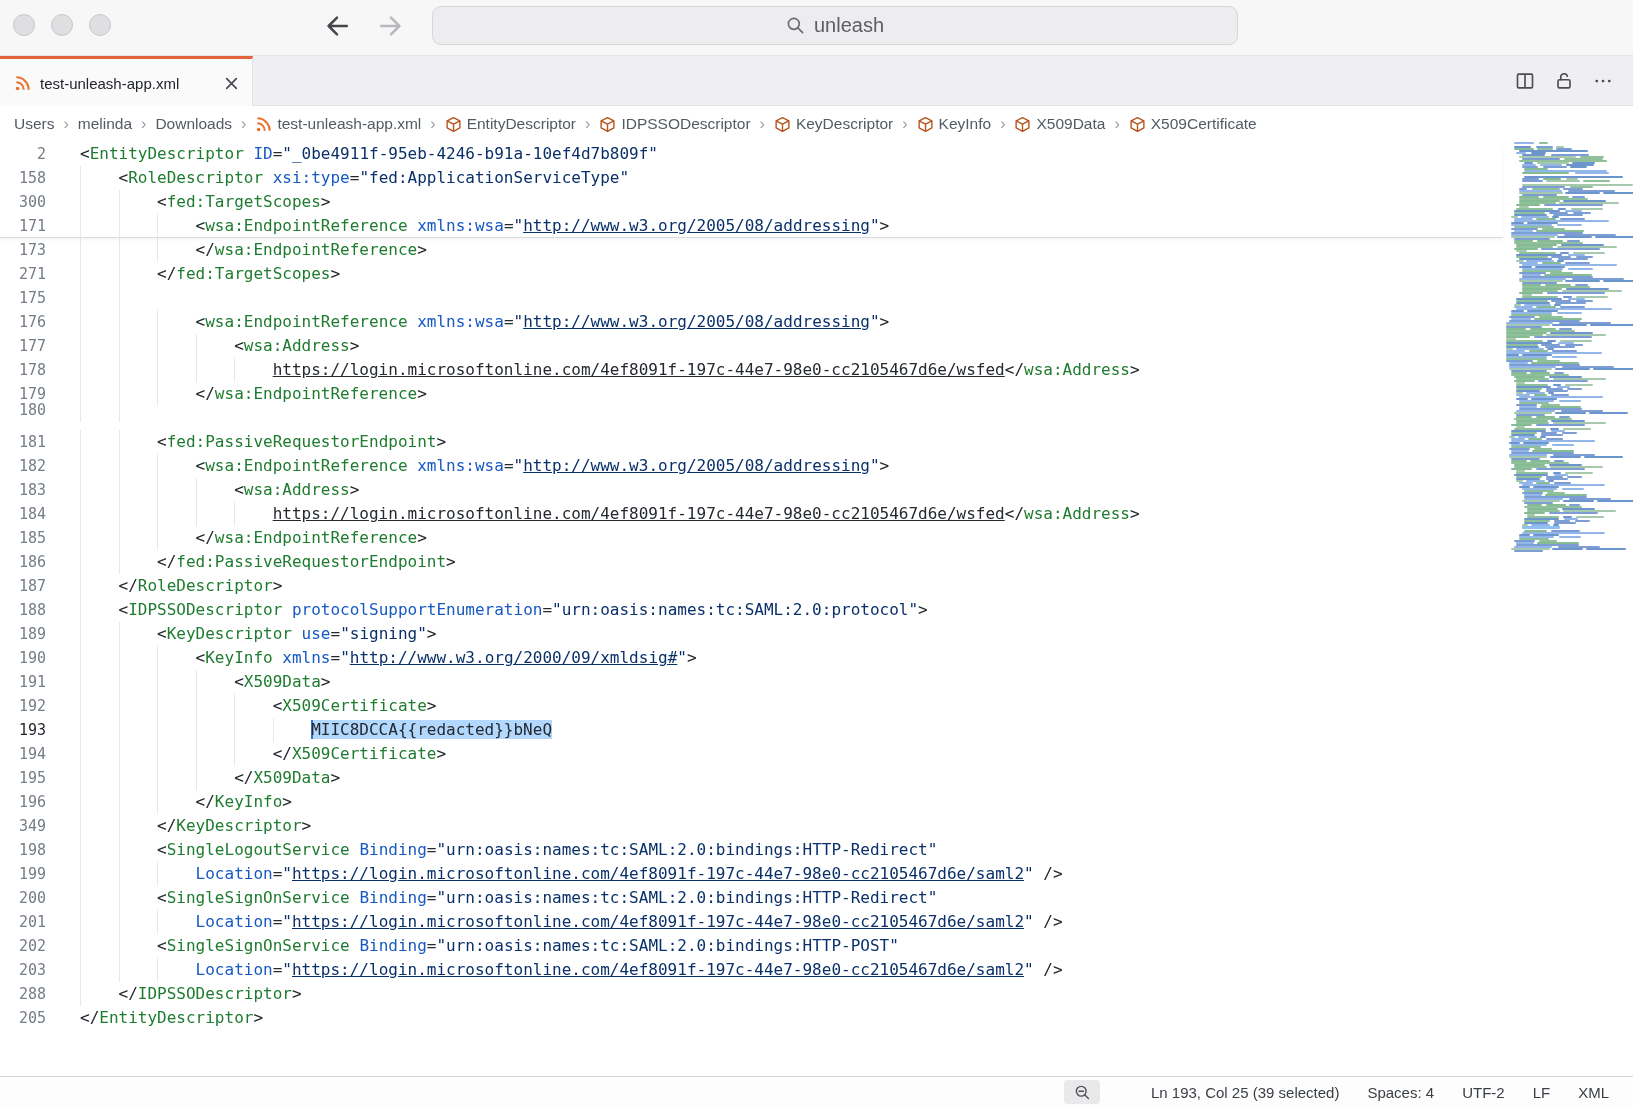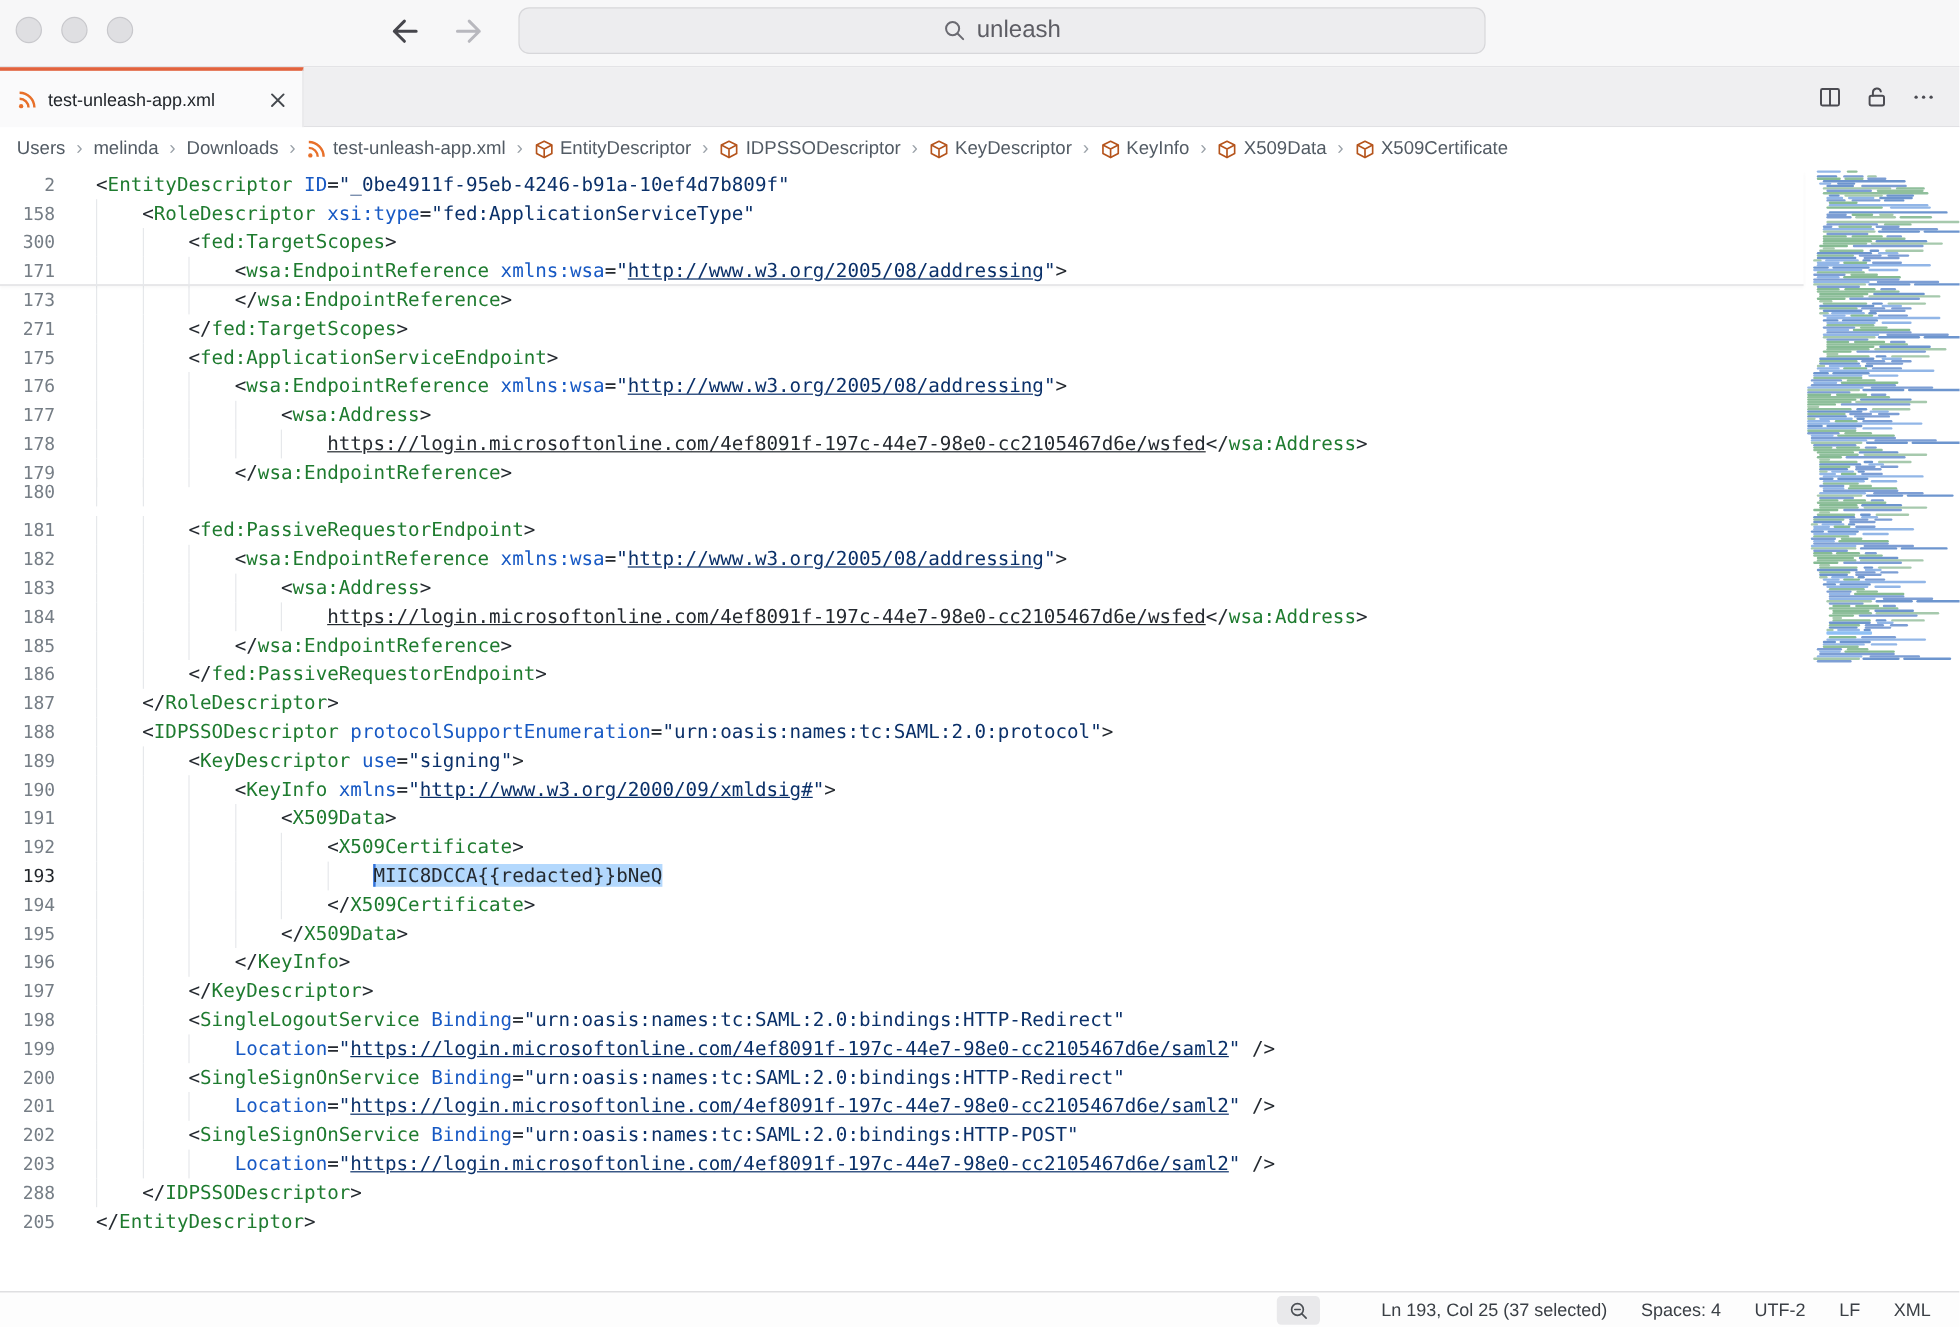--- a/index.html
+++ b/index.html
@@ -208,21 +208,21 @@
         <path d="M2 4.6 L8 7.6 L14 4.6 M8 7.6 V14.4" fill="none" stroke="#b5541c" stroke-width="1.3" stroke-linejoin="round"></path>
       </svg>
       <span class="crumb-label">X509Certificate</span>
     </span>
   </div>
 
 <div class="editor">
   <div class="body-lines" id="bodyLines">
       <div class="code-line" style="top: 0px;"><i class="guide" style="left: calc(0ch + 80px);"></i><i class="guide" style="left: calc(4ch + 80px);"></i><i class="guide" style="left: calc(8ch + 80px);"></i><span class="num">173</span><span class="code" style="position: absolute; left: calc(12ch + 80px); white-space: pre;"><span class="cp">&lt;/</span><span class="ct">wsa:EndpointReference</span><span class="cp">&gt;</span></span></div>
       <div class="code-line" style="top: 24px;"><i class="guide" style="left: calc(0ch + 80px);"></i><i class="guide" style="left: calc(4ch + 80px);"></i><span class="num">271</span><span class="code" style="position: absolute; left: calc(8ch + 80px); white-space: pre;"><span class="cp">&lt;/</span><span class="ct">fed:TargetScopes</span><span class="cp">&gt;</span></span></div>
-      <div class="code-line" style="top: 48px;"><i class="guide" style="left: calc(0ch + 80px);"></i><i class="guide" style="left: calc(4ch + 80px);"></i><span class="num">175</span><span class="code" style="position: absolute; left: calc(8ch + 80px); white-space: pre;"><span class="cp">&lt;</span><span class="ct">fed:ApplicationServiceEndpoint</span><span class="cp">&gt;</span></span></div>
+      <div class="code-line" style="top: 48px;"><i class="guide" style="left: calc(0ch + 80px);"></i><i class="guide" style="left: calc(4ch + 80px);"></i><span class="num">175</span></div>
       <div class="code-line" style="top: 72px;"><i class="guide" style="left: calc(0ch + 80px);"></i><i class="guide" style="left: calc(4ch + 80px);"></i><i class="guide" style="left: calc(8ch + 80px);"></i><span class="num">176</span><span class="code" style="position: absolute; left: calc(12ch + 80px); white-space: pre;"><span class="cp">&lt;</span><span class="ct">wsa:EndpointReference</span><span class="cx"> </span><span class="ca">xmlns:wsa</span><span class="cp">=</span><span class="cs">"</span><span class="cu">http://www.w3.org/2005/08/addressing</span><span class="cs">"</span><span class="cp">&gt;</span></span></div>
       <div class="code-line" style="top: 96px;"><i class="guide" style="left: calc(0ch + 80px);"></i><i class="guide" style="left: calc(4ch + 80px);"></i><i class="guide" style="left: calc(8ch + 80px);"></i><i class="guide" style="left: calc(12ch + 80px);"></i><span class="num">177</span><span class="code" style="position: absolute; left: calc(16ch + 80px); white-space: pre;"><span class="cp">&lt;</span><span class="ct">wsa:Address</span><span class="cp">&gt;</span></span></div>
       <div class="code-line" style="top: 120px;"><i class="guide" style="left: calc(0ch + 80px);"></i><i class="guide" style="left: calc(4ch + 80px);"></i><i class="guide" style="left: calc(8ch + 80px);"></i><i class="guide" style="left: calc(12ch + 80px);"></i><i class="guide" style="left: calc(16ch + 80px);"></i><span class="num">178</span><span class="code" style="position: absolute; left: calc(20ch + 80px); white-space: pre;"><span class="cux">https://login.microsoftonline.com/4ef8091f-197c-44e7-98e0-cc2105467d6e/wsfed</span><span class="cp">&lt;/</span><span class="ct">wsa:Address</span><span class="cp">&gt;</span></span></div>
       <div class="code-line" style="top: 144px;"><i class="guide" style="left: calc(0ch + 80px);"></i><i class="guide" style="left: calc(4ch + 80px);"></i><i class="guide" style="left: calc(8ch + 80px);"></i><span class="num">179</span><span class="code" style="position: absolute; left: calc(12ch + 80px); white-space: pre;"><span class="cp">&lt;/</span><span class="ct">wsa:EndpointReference</span><span class="cp">&gt;</span></span></div>
       <div class="code-line" style="top: 160px;"><i class="guide" style="left: calc(0ch + 80px);"></i><i class="guide" style="left: calc(4ch + 80px);"></i><span class="num">180</span></div>
       <div class="code-line" style="top: 192px;"><i class="guide" style="left: calc(0ch + 80px);"></i><i class="guide" style="left: calc(4ch + 80px);"></i><span class="num">181</span><span class="code" style="position: absolute; left: calc(8ch + 80px); white-space: pre;"><span class="cp">&lt;</span><span class="ct">fed:PassiveRequestorEndpoint</span><span class="cp">&gt;</span></span></div>
       <div class="code-line" style="top: 216px;"><i class="guide" style="left: calc(0ch + 80px);"></i><i class="guide" style="left: calc(4ch + 80px);"></i><i class="guide" style="left: calc(8ch + 80px);"></i><span class="num">182</span><span class="code" style="position: absolute; left: calc(12ch + 80px); white-space: pre;"><span class="cp">&lt;</span><span class="ct">wsa:EndpointReference</span><span class="cx"> </span><span class="ca">xmlns:wsa</span><span class="cp">=</span><span class="cs">"</span><span class="cu">http://www.w3.org/2005/08/addressing</span><span class="cs">"</span><span class="cp">&gt;</span></span></div>
       <div class="code-line" style="top: 240px;"><i class="guide" style="left: calc(0ch + 80px);"></i><i class="guide" style="left: calc(4ch + 80px);"></i><i class="guide" style="left: calc(8ch + 80px);"></i><i class="guide" style="left: calc(12ch + 80px);"></i><span class="num">183</span><span class="code" style="position: absolute; left: calc(16ch + 80px); white-space: pre;"><span class="cp">&lt;</span><span class="ct">wsa:Address</span><span class="cp">&gt;</span></span></div>
       <div class="code-line" style="top: 264px;"><i class="guide" style="left: calc(0ch + 80px);"></i><i class="guide" style="left: calc(4ch + 80px);"></i><i class="guide" style="left: calc(8ch + 80px);"></i><i class="guide" style="left: calc(12ch + 80px);"></i><i class="guide" style="left: calc(16ch + 80px);"></i><span class="num">184</span><span class="code" style="position: absolute; left: calc(20ch + 80px); white-space: pre;"><span class="cux">https://login.microsoftonline.com/4ef8091f-197c-44e7-98e0-cc2105467d6e/wsfed</span><span class="cp">&lt;/</span><span class="ct">wsa:Address</span><span class="cp">&gt;</span></span></div>
       <div class="code-line" style="top: 288px;"><i class="guide" style="left: calc(0ch + 80px);"></i><i class="guide" style="left: calc(4ch + 80px);"></i><i class="guide" style="left: calc(8ch + 80px);"></i><span class="num">185</span><span class="code" style="position: absolute; left: calc(12ch + 80px); white-space: pre;"><span class="cp">&lt;/</span><span class="ct">wsa:EndpointReference</span><span class="cp">&gt;</span></span></div>
@@ -230,21 +230,21 @@
       <div class="code-line" style="top: 336px;"><i class="guide" style="left: calc(0ch + 80px);"></i><span class="num">187</span><span class="code" style="position: absolute; left: calc(4ch + 80px); white-space: pre;"><span class="cp">&lt;/</span><span class="ct">RoleDescriptor</span><span class="cp">&gt;</span></span></div>
       <div class="code-line" style="top: 360px;"><i class="guide" style="left: calc(0ch + 80px);"></i><span class="num">188</span><span class="code" style="position: absolute; left: calc(4ch + 80px); white-space: pre;"><span class="cp">&lt;</span><span class="ct">IDPSSODescriptor</span><span class="cx"> </span><span class="ca">protocolSupportEnumeration</span><span class="cp">=</span><span class="cs">"urn:oasis:names:tc:SAML:2.0:protocol"</span><span class="cp">&gt;</span></span></div>
       <div class="code-line" style="top: 384px;"><i class="guide" style="left: calc(0ch + 80px);"></i><i class="guide" style="left: calc(4ch + 80px);"></i><span class="num">189</span><span class="code" style="position: absolute; left: calc(8ch + 80px); white-space: pre;"><span class="cp">&lt;</span><span class="ct">KeyDescriptor</span><span class="cx"> </span><span class="ca">use</span><span class="cp">=</span><span class="cs">"signing"</span><span class="cp">&gt;</span></span></div>
       <div class="code-line" style="top: 408px;"><i class="guide" style="left: calc(0ch + 80px);"></i><i class="guide" style="left: calc(4ch + 80px);"></i><i class="guide" style="left: calc(8ch + 80px);"></i><span class="num">190</span><span class="code" style="position: absolute; left: calc(12ch + 80px); white-space: pre;"><span class="cp">&lt;</span><span class="ct">KeyInfo</span><span class="cx"> </span><span class="ca">xmlns</span><span class="cp">=</span><span class="cs">"</span><span class="cu">http://www.w3.org/2000/09/xmldsig#</span><span class="cs">"</span><span class="cp">&gt;</span></span></div>
       <div class="code-line" style="top: 432px;"><i class="guide" style="left: calc(0ch + 80px);"></i><i class="guide" style="left: calc(4ch + 80px);"></i><i class="guide" style="left: calc(8ch + 80px);"></i><i class="guide" style="left: calc(12ch + 80px);"></i><span class="num">191</span><span class="code" style="position: absolute; left: calc(16ch + 80px); white-space: pre;"><span class="cp">&lt;</span><span class="ct">X509Data</span><span class="cp">&gt;</span></span></div>
       <div class="code-line" style="top: 456px;"><i class="guide" style="left: calc(0ch + 80px);"></i><i class="guide" style="left: calc(4ch + 80px);"></i><i class="guide" style="left: calc(8ch + 80px);"></i><i class="guide" style="left: calc(12ch + 80px);"></i><i class="guide" style="left: calc(16ch + 80px);"></i><span class="num">192</span><span class="code" style="position: absolute; left: calc(20ch + 80px); white-space: pre;"><span class="cp">&lt;</span><span class="ct">X509Certificate</span><span class="cp">&gt;</span></span></div>
       <div class="code-line" style="top: 480px;"><i class="guide" style="left: calc(0ch + 80px);"></i><i class="guide" style="left: calc(4ch + 80px);"></i><i class="guide" style="left: calc(8ch + 80px);"></i><i class="guide" style="left: calc(12ch + 80px);"></i><i class="guide" style="left: calc(16ch + 80px);"></i><i class="guide" style="left: calc(20ch + 80px);"></i><span class="num active">193</span><span class="code" style="position: absolute; left: calc(24ch + 80px); white-space: pre;"><span class="csel">MIIC8DCCA{{redacted}}bNeQ</span></span></div>
       <div class="code-line" style="top: 504px;"><i class="guide" style="left: calc(0ch + 80px);"></i><i class="guide" style="left: calc(4ch + 80px);"></i><i class="guide" style="left: calc(8ch + 80px);"></i><i class="guide" style="left: calc(12ch + 80px);"></i><i class="guide" style="left: calc(16ch + 80px);"></i><span class="num">194</span><span class="code" style="position: absolute; left: calc(20ch + 80px); white-space: pre;"><span class="cp">&lt;/</span><span class="ct">X509Certificate</span><span class="cp">&gt;</span></span></div>
       <div class="code-line" style="top: 528px;"><i class="guide" style="left: calc(0ch + 80px);"></i><i class="guide" style="left: calc(4ch + 80px);"></i><i class="guide" style="left: calc(8ch + 80px);"></i><i class="guide" style="left: calc(12ch + 80px);"></i><span class="num">195</span><span class="code" style="position: absolute; left: calc(16ch + 80px); white-space: pre;"><span class="cp">&lt;/</span><span class="ct">X509Data</span><span class="cp">&gt;</span></span></div>
       <div class="code-line" style="top: 552px;"><i class="guide" style="left: calc(0ch + 80px);"></i><i class="guide" style="left: calc(4ch + 80px);"></i><i class="guide" style="left: calc(8ch + 80px);"></i><span class="num">196</span><span class="code" style="position: absolute; left: calc(12ch + 80px); white-space: pre;"><span class="cp">&lt;/</span><span class="ct">KeyInfo</span><span class="cp">&gt;</span></span></div>
-      <div class="code-line" style="top: 576px;"><i class="guide" style="left: calc(0ch + 80px);"></i><i class="guide" style="left: calc(4ch + 80px);"></i><span class="num">197</span><span class="code" style="position: absolute; left: calc(8ch + 80px); white-space: pre;"><span class="cp">&lt;/</span><span class="ct">KeyDescriptor</span><span class="cp">&gt;</span></span></div>
+      <div class="code-line" style="top: 576px;"><i class="guide" style="left: calc(0ch + 80px);"></i><i class="guide" style="left: calc(4ch + 80px);"></i><span class="num">349</span><span class="code" style="position: absolute; left: calc(8ch + 80px); white-space: pre;"><span class="cp">&lt;/</span><span class="ct">KeyDescriptor</span><span class="cp">&gt;</span></span></div>
       <div class="code-line" style="top: 600px;"><i class="guide" style="left: calc(0ch + 80px);"></i><i class="guide" style="left: calc(4ch + 80px);"></i><span class="num">198</span><span class="code" style="position: absolute; left: calc(8ch + 80px); white-space: pre;"><span class="cp">&lt;</span><span class="ct">SingleLogoutService</span><span class="cx"> </span><span class="ca">Binding</span><span class="cp">=</span><span class="cs">"urn:oasis:names:tc:SAML:2.0:bindings:HTTP-Redirect"</span></span></div>
       <div class="code-line" style="top: 624px;"><i class="guide" style="left: calc(0ch + 80px);"></i><i class="guide" style="left: calc(4ch + 80px);"></i><i class="guide" style="left: calc(8ch + 80px);"></i><span class="num">199</span><span class="code" style="position: absolute; left: calc(12ch + 80px); white-space: pre;"><span class="ca">Location</span><span class="cp">=</span><span class="cs">"</span><span class="cu">https://login.microsoftonline.com/4ef8091f-197c-44e7-98e0-cc2105467d6e/saml2</span><span class="cs">"</span><span class="cx"> </span><span class="cp">/&gt;</span></span></div>
       <div class="code-line" style="top: 648px;"><i class="guide" style="left: calc(0ch + 80px);"></i><i class="guide" style="left: calc(4ch + 80px);"></i><span class="num">200</span><span class="code" style="position: absolute; left: calc(8ch + 80px); white-space: pre;"><span class="cp">&lt;</span><span class="ct">SingleSignOnService</span><span class="cx"> </span><span class="ca">Binding</span><span class="cp">=</span><span class="cs">"urn:oasis:names:tc:SAML:2.0:bindings:HTTP-Redirect"</span></span></div>
       <div class="code-line" style="top: 672px;"><i class="guide" style="left: calc(0ch + 80px);"></i><i class="guide" style="left: calc(4ch + 80px);"></i><i class="guide" style="left: calc(8ch + 80px);"></i><span class="num">201</span><span class="code" style="position: absolute; left: calc(12ch + 80px); white-space: pre;"><span class="ca">Location</span><span class="cp">=</span><span class="cs">"</span><span class="cu">https://login.microsoftonline.com/4ef8091f-197c-44e7-98e0-cc2105467d6e/saml2</span><span class="cs">"</span><span class="cx"> </span><span class="cp">/&gt;</span></span></div>
       <div class="code-line" style="top: 696px;"><i class="guide" style="left: calc(0ch + 80px);"></i><i class="guide" style="left: calc(4ch + 80px);"></i><span class="num">202</span><span class="code" style="position: absolute; left: calc(8ch + 80px); white-space: pre;"><span class="cp">&lt;</span><span class="ct">SingleSignOnService</span><span class="cx"> </span><span class="ca">Binding</span><span class="cp">=</span><span class="cs">"urn:oasis:names:tc:SAML:2.0:bindings:HTTP-POST"</span></span></div>
       <div class="code-line" style="top: 720px;"><i class="guide" style="left: calc(0ch + 80px);"></i><i class="guide" style="left: calc(4ch + 80px);"></i><i class="guide" style="left: calc(8ch + 80px);"></i><span class="num">203</span><span class="code" style="position: absolute; left: calc(12ch + 80px); white-space: pre;"><span class="ca">Location</span><span class="cp">=</span><span class="cs">"</span><span class="cu">https://login.microsoftonline.com/4ef8091f-197c-44e7-98e0-cc2105467d6e/saml2</span><span class="cs">"</span><span class="cx"> </span><span class="cp">/&gt;</span></span></div>
       <div class="code-line" style="top: 744px;"><i class="guide" style="left: calc(0ch + 80px);"></i><span class="num">288</span><span class="code" style="position: absolute; left: calc(4ch + 80px); white-space: pre;"><span class="cp">&lt;/</span><span class="ct">IDPSSODescriptor</span><span class="cp">&gt;</span></span></div>
       <div class="code-line" style="top: 768px;"><span class="num">205</span><span class="code" style="position: absolute; left: calc(0ch + 80px); white-space: pre;"><span class="cp">&lt;/</span><span class="ct">EntityDescriptor</span><span class="cp">&gt;</span></span></div>
     </div>
   <div class="sticky" id="stickyLines">
@@ -1067,19 +1067,19 @@
 
 <div class="statusbar">
   <div class="zoombox">
     <svg width="17" height="17" viewBox="0 0 16 16">
         <circle cx="6.8" cy="6.8" r="4.6" fill="none" stroke="#4b4f54" stroke-width="1.3"></circle>
         <path d="M10.3 10.3 L13.6 13.6" stroke="#4b4f54" stroke-width="1.3" stroke-linecap="round"></path>
         <path d="M4.7 6.8 H8.9" stroke="#4b4f54" stroke-width="1.3" stroke-linecap="round"></path>
       </svg>
   </div>
   <div class="status-right" id="statusRight">
-      <span class="status-item">Ln 193, Col 25 (37 selected)</span>
+      <span class="status-item">Ln 193, Col 25 (39 selected)</span>
       <span class="status-item">Spaces: 4</span>
       <span class="status-item">UTF-2</span>
       <span class="status-item">LF</span>
       <span class="status-item">XML</span>
     </div>
 </div>
 
 </body></html>

